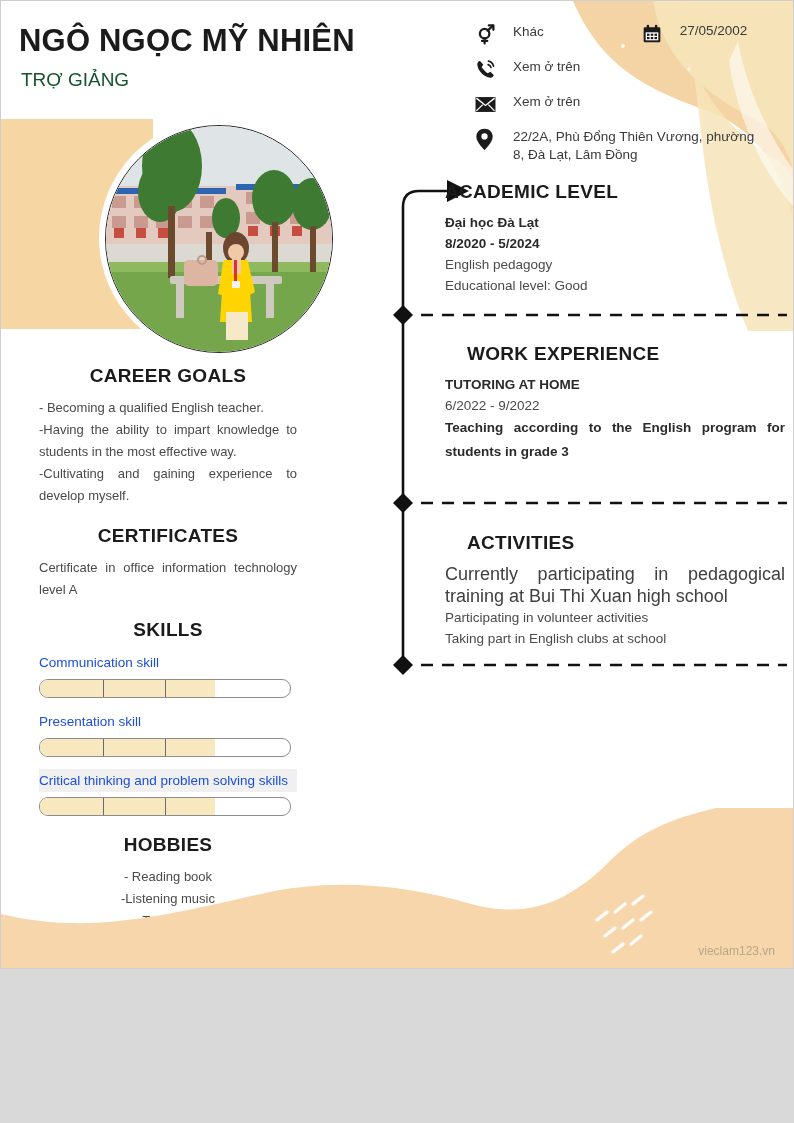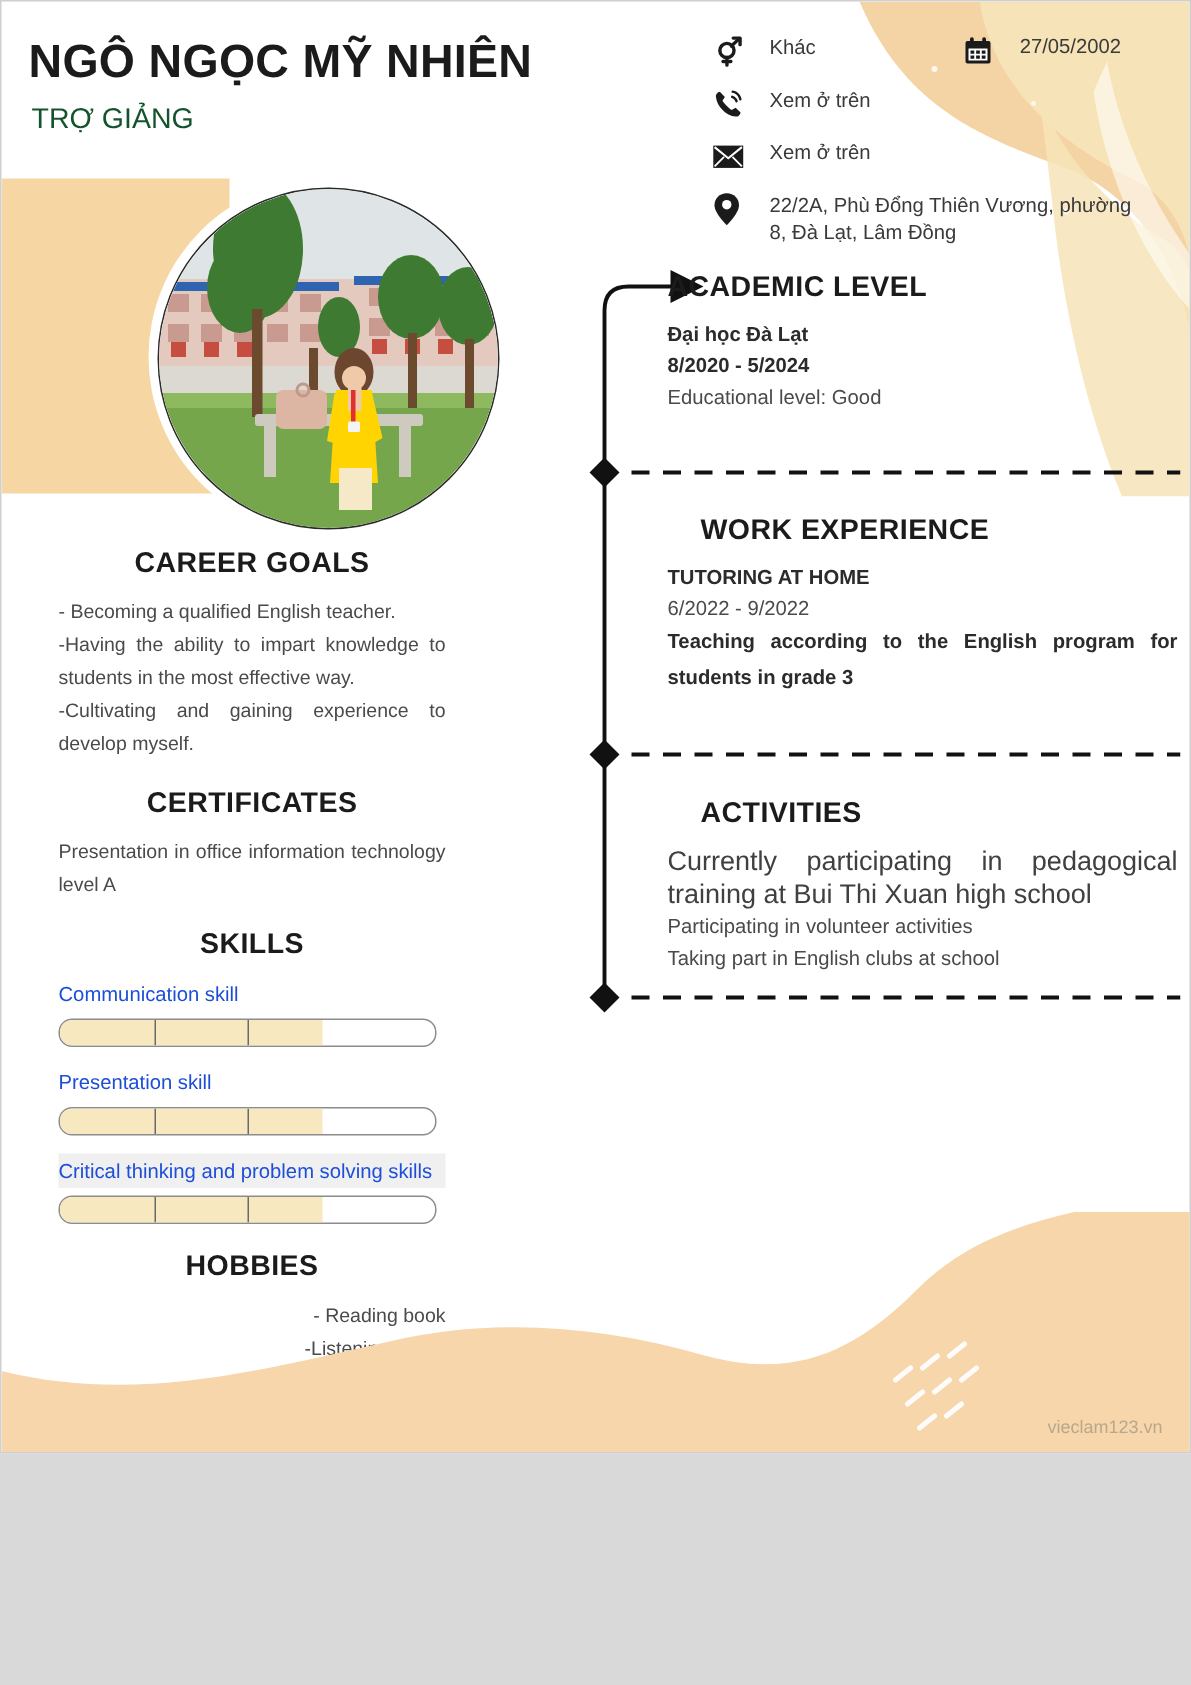--- a/index.html
+++ b/index.html
@@ -70,21 +70,21 @@
   .left-col { position: absolute; left: 38px; top: 364px; width: 258px; }
   .lsec { margin-bottom: 18px; }
   .lsec-title {
     font-size: 19px; font-weight: 700; color: #1b1b1b;
     text-align: center; letter-spacing: .3px; margin-bottom: 10px;
   }
   .lsec-body {
     font-size: 13px; color: #4a4a4a; line-height: 22px;
     text-align: justify;
   }
-  .lsec-body.plain { text-align: right; }
+  .lsec-body.plain { text-align: center; }
 
   
   .skill-item { margin-bottom: 12px; }
   .skill-label {
     font-size: 13.5px; color: #1d4ed8; line-height: 23px;
     margin-bottom: 5px;
   }
   .skill-label.highlight { background: #f0f0f0; }
   .skill-bar {
     position: relative; height: 17px; width: 250px;
@@ -291,21 +291,21 @@
       <div class="lsec-title">CAREER GOALS</div>
       <div class="lsec-body">
         <div>- Becoming a qualified English teacher.</div>
         <div>-Having the ability to impart knowledge to students in the most effective way.</div>
         <div>-Cultivating and gaining experience to develop myself.</div>
       </div>
     </div>
 
     <div class="lsec">
       <div class="lsec-title">CERTIFICATES</div>
-      <div class="lsec-body">Presentation in office information technology level A</div>
+      <div class="lsec-body">Certificate in office information technology level A</div>
     </div>
 
     <div class="lsec">
       <div class="lsec-title">SKILLS</div>
 
       <div class="skill-item">
         <div class="skill-label">Communication skill</div>
         <div class="skill-bar">
           <div class="skill-fill" style="width: 70%;"></div>
           <div class="skill-tick" style="left:25%"></div>
@@ -352,20 +352,21 @@
     <path d="M16,478 l10,10 l-10,10 l-10,-10 Z" fill="#111"></path>
     <line x1="34" y1="138" x2="400" y2="138" stroke="#111" stroke-width="2.6" stroke-dasharray="12 9"></line>
     <line x1="34" y1="326" x2="400" y2="326" stroke="#111" stroke-width="2.6" stroke-dasharray="12 9"></line>
     <line x1="34" y1="488" x2="400" y2="488" stroke="#111" stroke-width="2.6" stroke-dasharray="12 9"></line>
   </svg>
 
   <div class="rsec" id="sec-academic">
     <div class="rsec-title">ACADEMIC LEVEL</div>
     <div class="r-strong">Đại học Đà Lạt</div>
     <div class="r-strong">8/2020 - 5/2024</div>
+    <div class="r-normal">English pedagogy</div>
     <div class="r-normal">Educational level: Good</div>
   </div>
 
   <div class="rsec" id="sec-work">
     <div class="rsec-title indent">WORK EXPERIENCE</div>
     <div class="r-strong">TUTORING AT HOME</div>
     <div class="r-normal">6/2022 - 9/2022</div>
     <div class="r-just">Teaching according to the English program for students in grade 3</div>
   </div>
 

